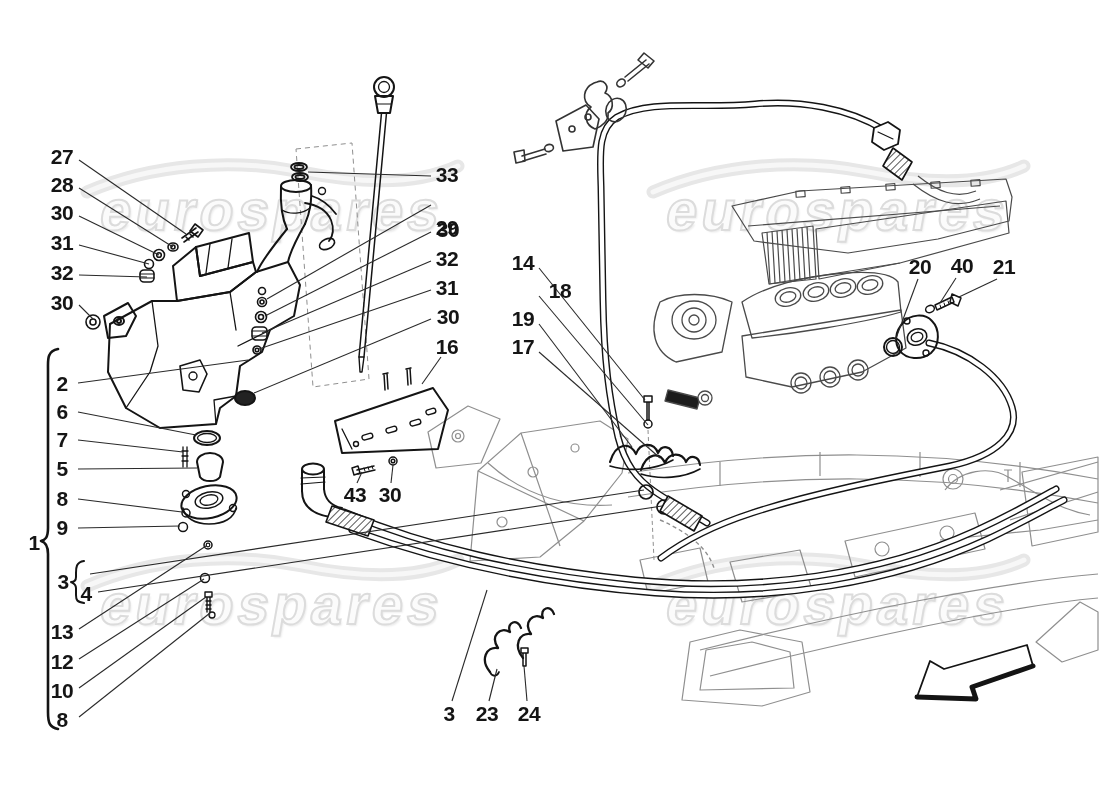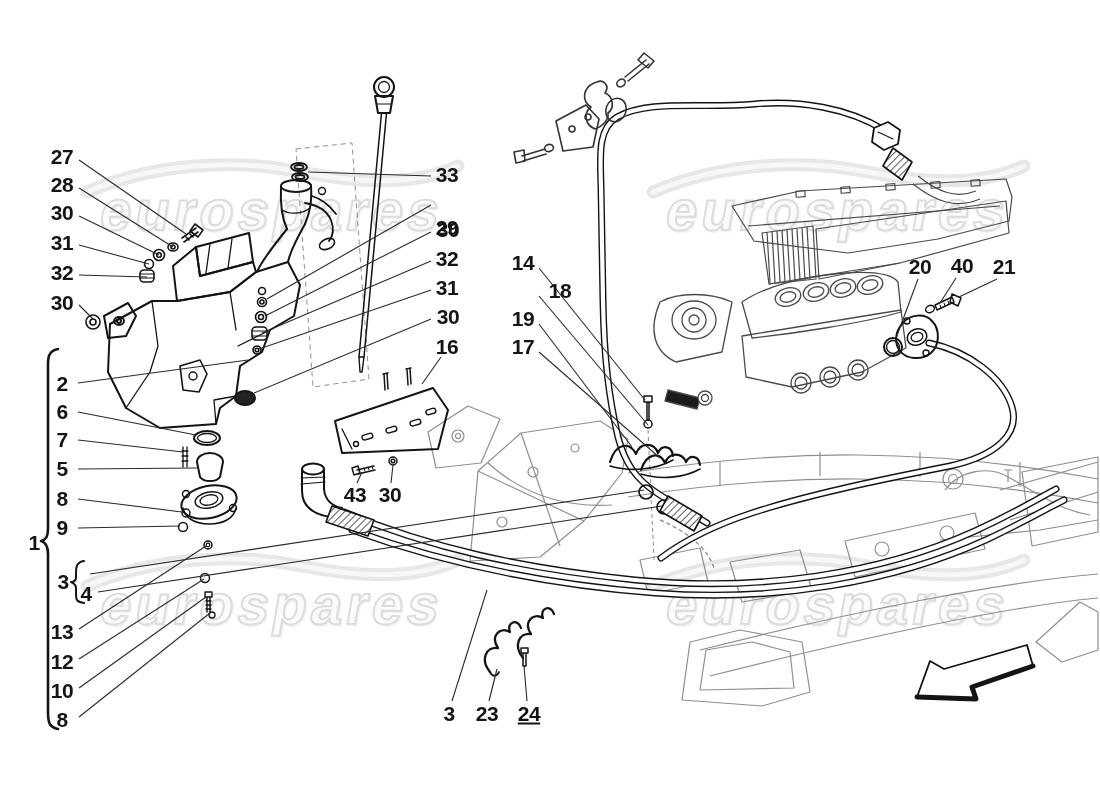--- a/index.html
+++ b/index.html
@@ -399,18 +399,18 @@
       <div class="callout" style="left: 448px; top: 316px;">30</div>
       <div class="callout" style="left: 447px; top: 346px;">16</div>
       <div class="callout" style="left: 523px; top: 262px;">14</div>
       <div class="callout" style="left: 524px; top: 290px; margin-left: 36px;">18</div>
       <div class="callout" style="left: 523px; top: 318px;">19</div>
       <div class="callout" style="left: 523px; top: 346px;">17</div>
       <div class="callout" style="left: 355px; top: 494px;">43</div>
       <div class="callout" style="left: 390px; top: 494px;">30</div>
       <div class="callout" style="left: 449px; top: 713px;">3</div>
       <div class="callout" style="left: 487px; top: 713px;">23</div>
-      <div class="callout" style="left: 529px; top: 713px; text-decoration: underline;">24</div>
+      <div class="callout" style="left: 529px; top: 713px;">24</div>
       <div class="callout" style="left: 920px; top: 266px;">20</div>
       <div class="callout" style="left: 962px; top: 265px;">40</div>
       <div class="callout" style="left: 1004px; top: 266px;">21</div>
     </div>
 </div>
 
 </body></html>

